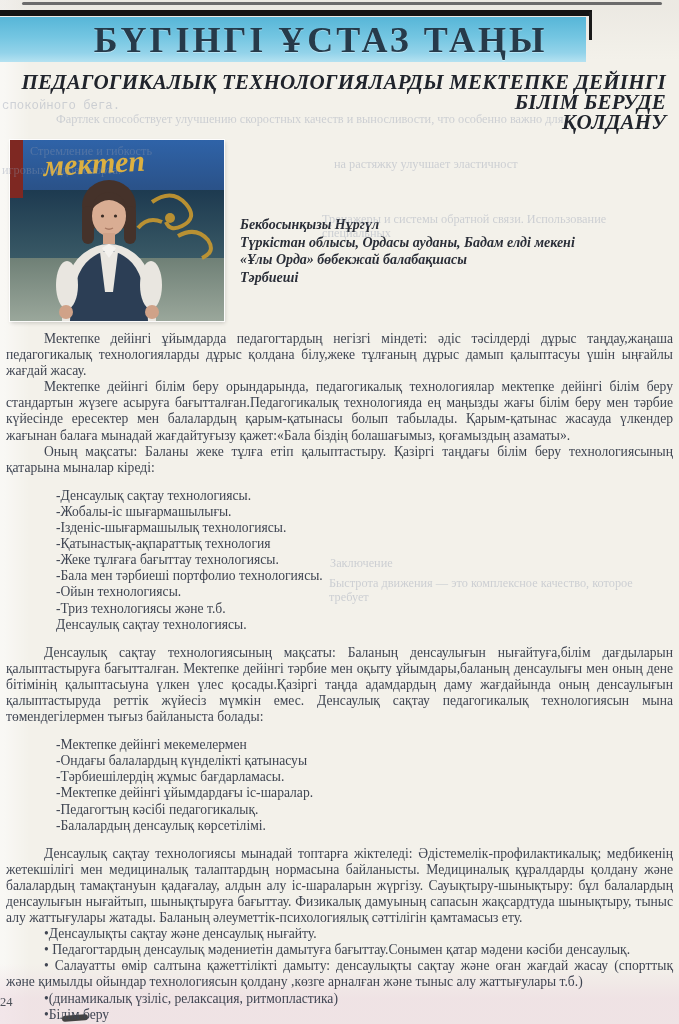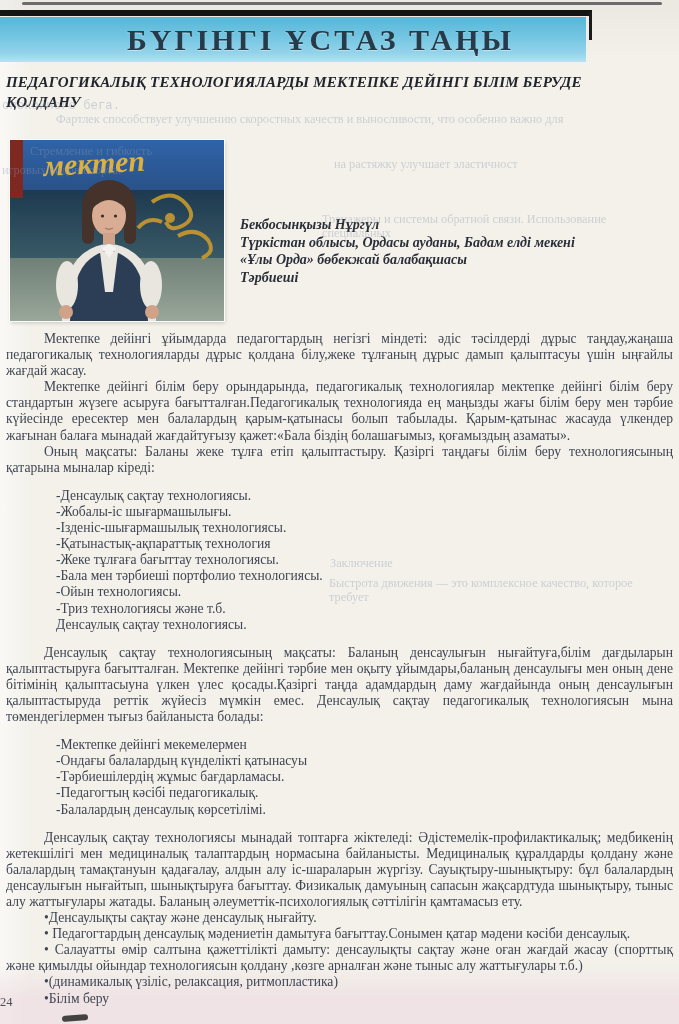--- a/index.html
+++ b/index.html
@@ -18,29 +18,29 @@
   .scan-bar-black{position:absolute;left:0;top:10px;width:592px;height:6px;background:#141414;}
   .scan-tick{position:absolute;left:589px;top:12px;width:3px;height:28px;background:#1a1a1a;}
   .bottom-mark{position:absolute;left:62px;top:1015px;width:26px;height:6px;background:#262626;border-radius:3px;transform:rotate(-4deg);opacity:.85;}
   
   .masthead{
     position:absolute;left:0;top:17px;width:586px;height:45px;
     background:linear-gradient(180deg,#57b6d8 0%,#74c6e2 45%,#93d3ea 80%,#b5e2f1 100%);
     display:flex;align-items:center;justify-content:center;
   }
   .masthead span{
-    font-weight:bold;font-size:30px;letter-spacing:3px;color:#263a4a;
+    font-weight:bold;font-size:36px;letter-spacing:3px;color:#263a4a;
     padding-left:55px;text-shadow:0 1px 0 rgba(255,255,255,.35);
     white-space:nowrap;
   }
   
   .headline{
     position:absolute;left:6px;top:72px;width:660px;margin:0;
-    font-style:italic;font-weight:bold;font-size:15px;line-height:20px;
-    text-align:left;color:#20242c;letter-spacing:.2px;
+    font-style:italic;font-weight:bold;font-size:21px;line-height:20px;
+    text-align:right;color:#20242c;letter-spacing:.2px;
   }
   
   .intro{position:absolute;left:10px;top:140px;width:660px;display:flex;}
   .photo{
     margin:0;width:214px;height:181px;flex:0 0 auto;
     box-shadow:0 0 0 1px rgba(255,255,255,.9),1px 2px 4px rgba(0,0,0,.18);
     background:#24455c;overflow:hidden;
   }
   .photo svg{display:block;}
   .author{
@@ -159,20 +159,21 @@
       <div class="li">-Бала мен тәрбиеші портфолио технологиясы.</div>
       <div class="li">-Ойын технологиясы.</div>
       <div class="li">-Триз технологиясы және т.б.</div>
       <div class="li">Денсаулық сақтау технологиясы.</div>
     </div>
     <p class="para">Денсаулық сақтау технологиясының мақсаты: Баланың денсаулығын нығайтуға,білім дағдыларын қалыптастыруға бағытталған. Мектепке дейінгі тәрбие мен оқыту ұйымдары,баланың денсаулығы мен оның дене бітімінің қалыптасыуна үлкен үлес қосады.Қазіргі таңда адамдардың даму жағдайында оның денсаулығын қалыптастыруда реттік жүйесіз мүмкін емес. Денсаулық сақтау педагогикалық технологиясын мына төмендегілермен тығыз байланыста болады:</p>
     <div class="plist">
       <div class="li">-Мектепке дейінгі мекемелермен</div>
       <div class="li">-Ондағы балалардың күнделікті қатынасуы</div>
       <div class="li">-Тәрбиешілердің жұмыс бағдарламасы.</div>
+      <div class="li">-Мектепке дейінгі ұйымдардағы іс-шаралар.</div>
       <div class="li">-Педагогтың кәсібі педагогикалық.</div>
       <div class="li">-Балалардың денсаулық көрсетілімі.</div>
     </div>
     <p class="para">Денсаулық сақтау технологиясы мынадай топтарға жіктеледі: Әдістемелік-профилактикалық; медбикенің жетекшілігі мен медициналық талаптардың нормасына байланысты. Медициналық құралдарды қолдану және балалардың тамақтануын қадағалау, алдын алу іс-шараларын жүргізу. Сауықтыру-шынықтыру: бұл балалардың денсаулығын нығайтып, шынықтыруға бағыттау. Физикалық дамуының сапасын жақсардтуда шынықтыру, тыныс алу жаттығулары жатады. Баланың әлеуметтік-психологиялық сәттілігін қамтамасыз ету.</p>
     <p class="para">•Денсаулықты сақтау және денсаулық нығайту.</p>
     <p class="para">• Педагогтардың денсаулық мәдениетін дамытуға бағыттау.Сонымен қатар мәдени кәсіби денсаулық.</p>
     <p class="para">• Салауатты өмір салтына қажеттілікті дамыту: денсаулықты сақтау және оған жағдай жасау (спорттық және қимылды ойындар технологиясын қолдану ,көзге арналған және тыныс алу жаттығулары т.б.)</p>
     <p class="para">•(динамикалық үзіліс, релаксация, ритмопластика)</p>
     <p class="para">•Білім беру</p>
   </main>

